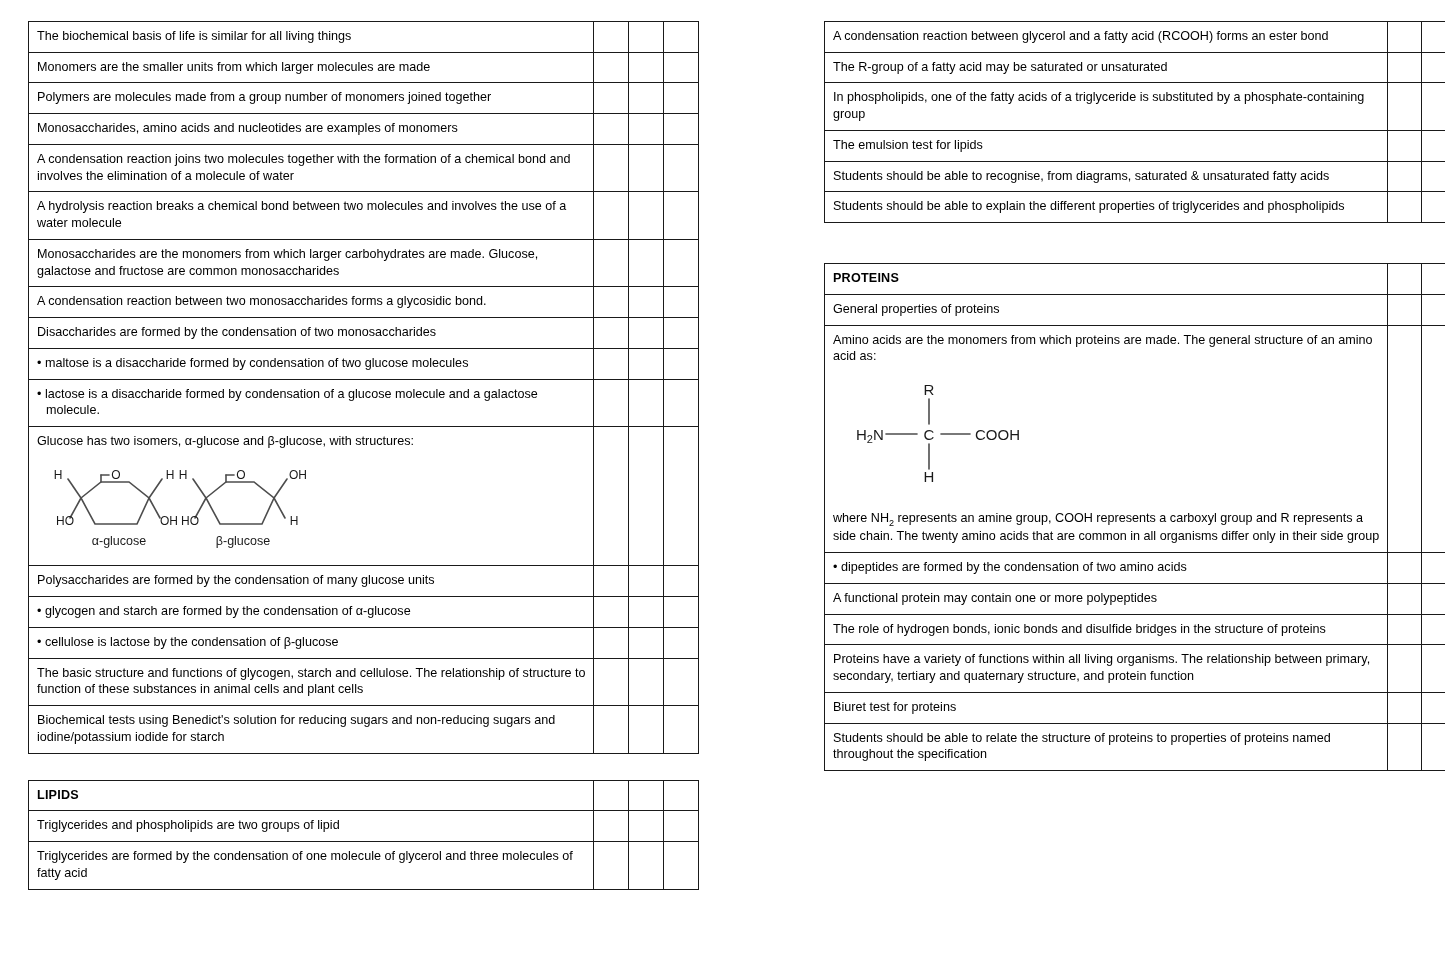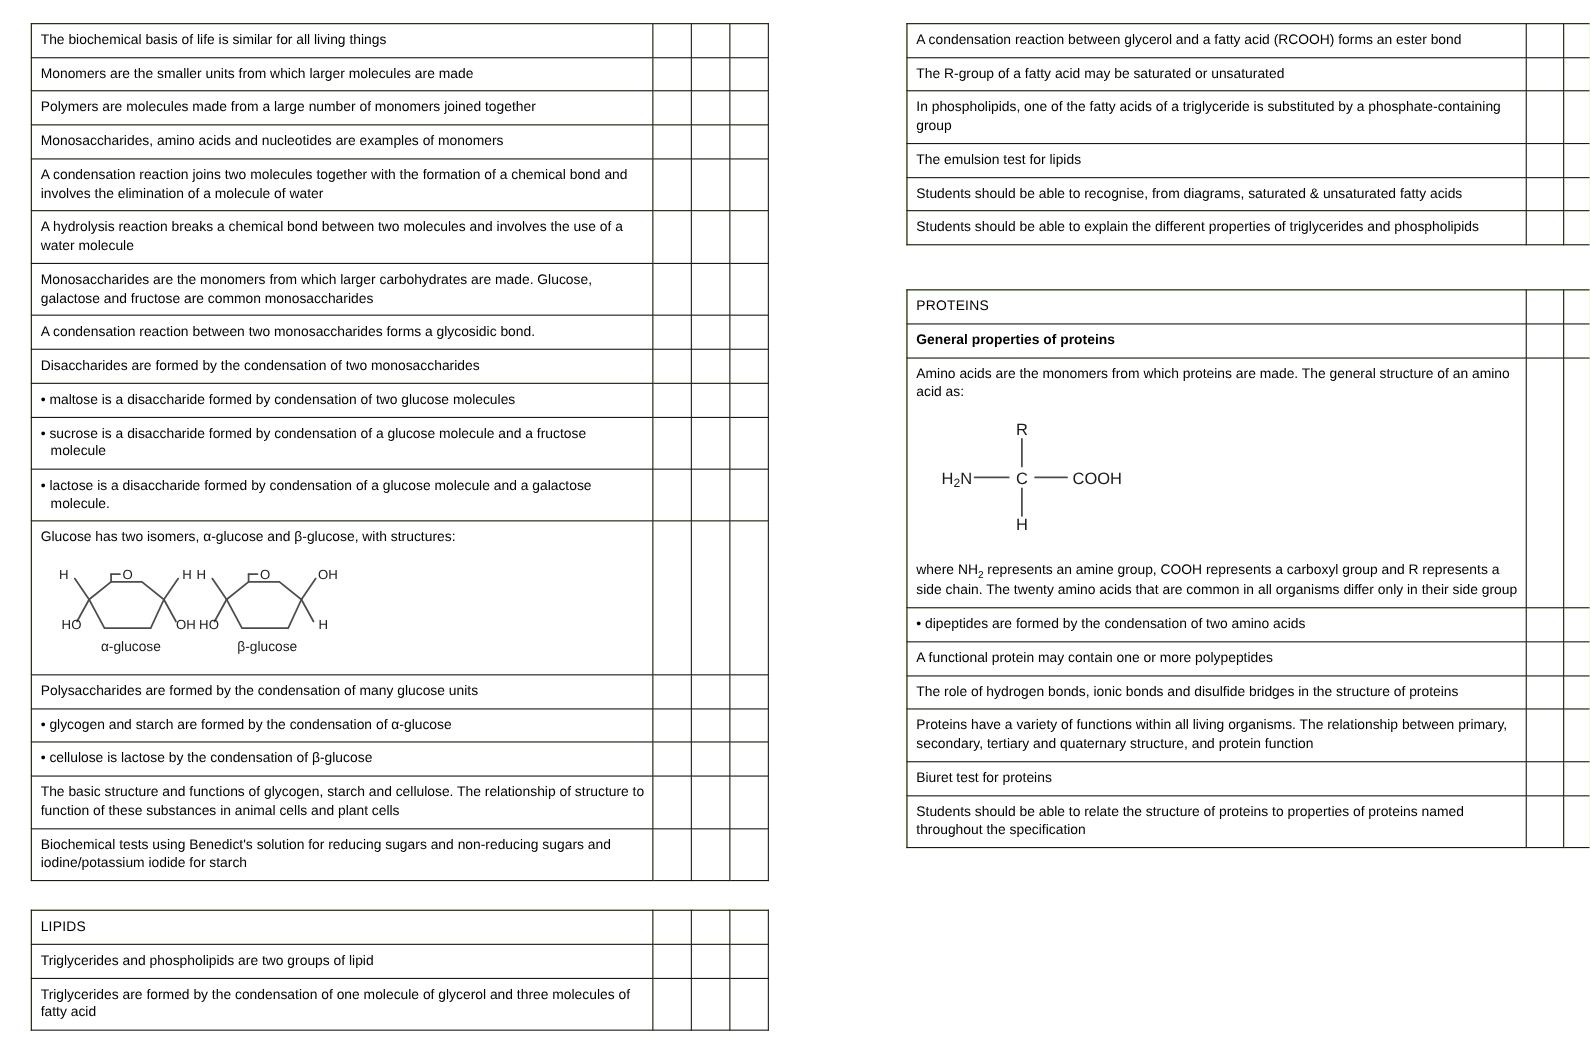--- a/index.html
+++ b/index.html
@@ -24,51 +24,51 @@
     position: absolute;
     top: 0;
   }
   .col-left  { left: 28px;  top: 21px; width: 670px; }
   .col-right { left: 797px; top: 21px; width: 665px; padding-left: 27px; }
 
   table.spec {
     border-collapse: collapse;
     table-layout: fixed;
     width: 100%;
-    background: #bef264;
+    background: #1d4ed8;
   }
 
   table.spec td {
     border: 1.3px solid #1a1a1a;
     vertical-align: top;
     padding: 6px 7px 7px 8px;
     font-size: 12.6px;
     line-height: 1.33;
     background: #ffffff;
   }
   td.statement {
     text-align: left;
   }
   td.tick {
     padding: 0;
   }
   td.sechead {
-    font-weight: normal;
+    font-weight: bold;
     background: #cedeef;
     letter-spacing: 0.2px;
     font-size: 12.8px;
     padding-top: 6px;
     padding-bottom: 7px;
   }
   td.tick-head {
     background: #cedeef;
     padding: 0;
   }
   td.subhead {
-    font-weight: bold;
+    font-weight: normal;
     background: #f1f1f1;
     font-size: 12.8px;
   }
   td.tick-sub {
     background: #f1f1f1;
     padding: 0;
   }
 
   .table-gap {
     height: 26px;
@@ -108,21 +108,21 @@
           <td class="tick"></td>
           <td class="tick"></td>
         </tr>
         <tr>
           <td class="statement">Monomers are the smaller units from which larger molecules are made</td>
           <td class="tick"></td>
           <td class="tick"></td>
           <td class="tick"></td>
         </tr>
         <tr>
-          <td class="statement">Polymers are molecules made from a large number of monomers joined together</td>
+          <td class="statement">Polymers are molecules made from a group number of monomers joined together</td>
           <td class="tick"></td>
           <td class="tick"></td>
           <td class="tick"></td>
         </tr>
         <tr>
           <td class="statement">Monosaccharides, amino acids and nucleotides are examples of monomers</td>
           <td class="tick"></td>
           <td class="tick"></td>
           <td class="tick"></td>
         </tr>
@@ -151,29 +151,20 @@
           <td class="tick"></td>
         </tr>
         <tr>
           <td class="statement">Disaccharides are formed by the condensation of two monosaccharides</td>
           <td class="tick"></td>
           <td class="tick"></td>
           <td class="tick"></td>
         </tr>
         <tr>
           <td class="statement">• maltose is a disaccharide formed by condensation of two glucose molecules</td>
-          <td class="tick"></td>
-          <td class="tick"></td>
-          <td class="tick"></td>
-        </tr>
-        <tr>
-          <td class="statement">
-            <span>• sucrose is a disaccharide formed by condensation of a glucose molecule and a fructose</span>
-            <span class="cont">molecule</span>
-          </td>
           <td class="tick"></td>
           <td class="tick"></td>
           <td class="tick"></td>
         </tr>
         <tr>
           <td class="statement">
             <span>• lactose is a disaccharide formed by condensation of a glucose molecule and a galactose</span>
             <span class="cont">molecule.</span>
           </td>
           <td class="tick"></td>

